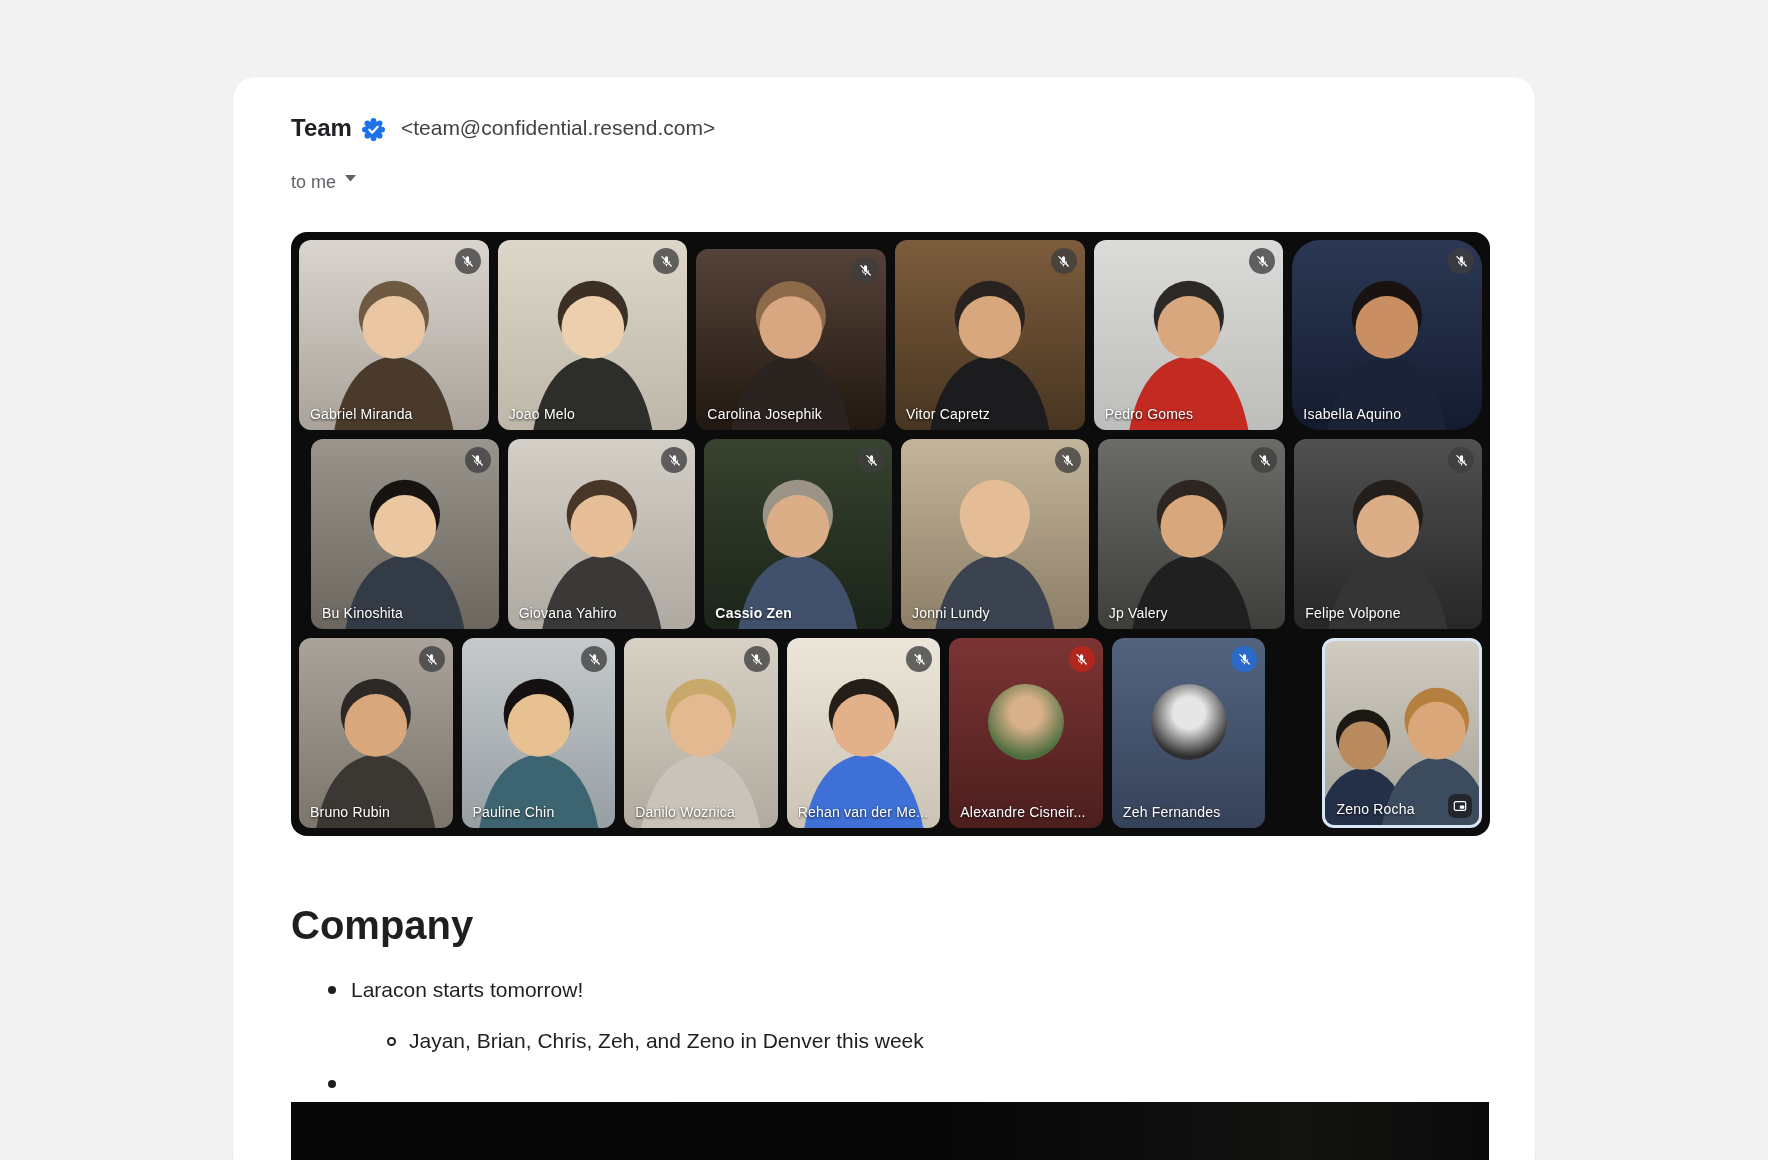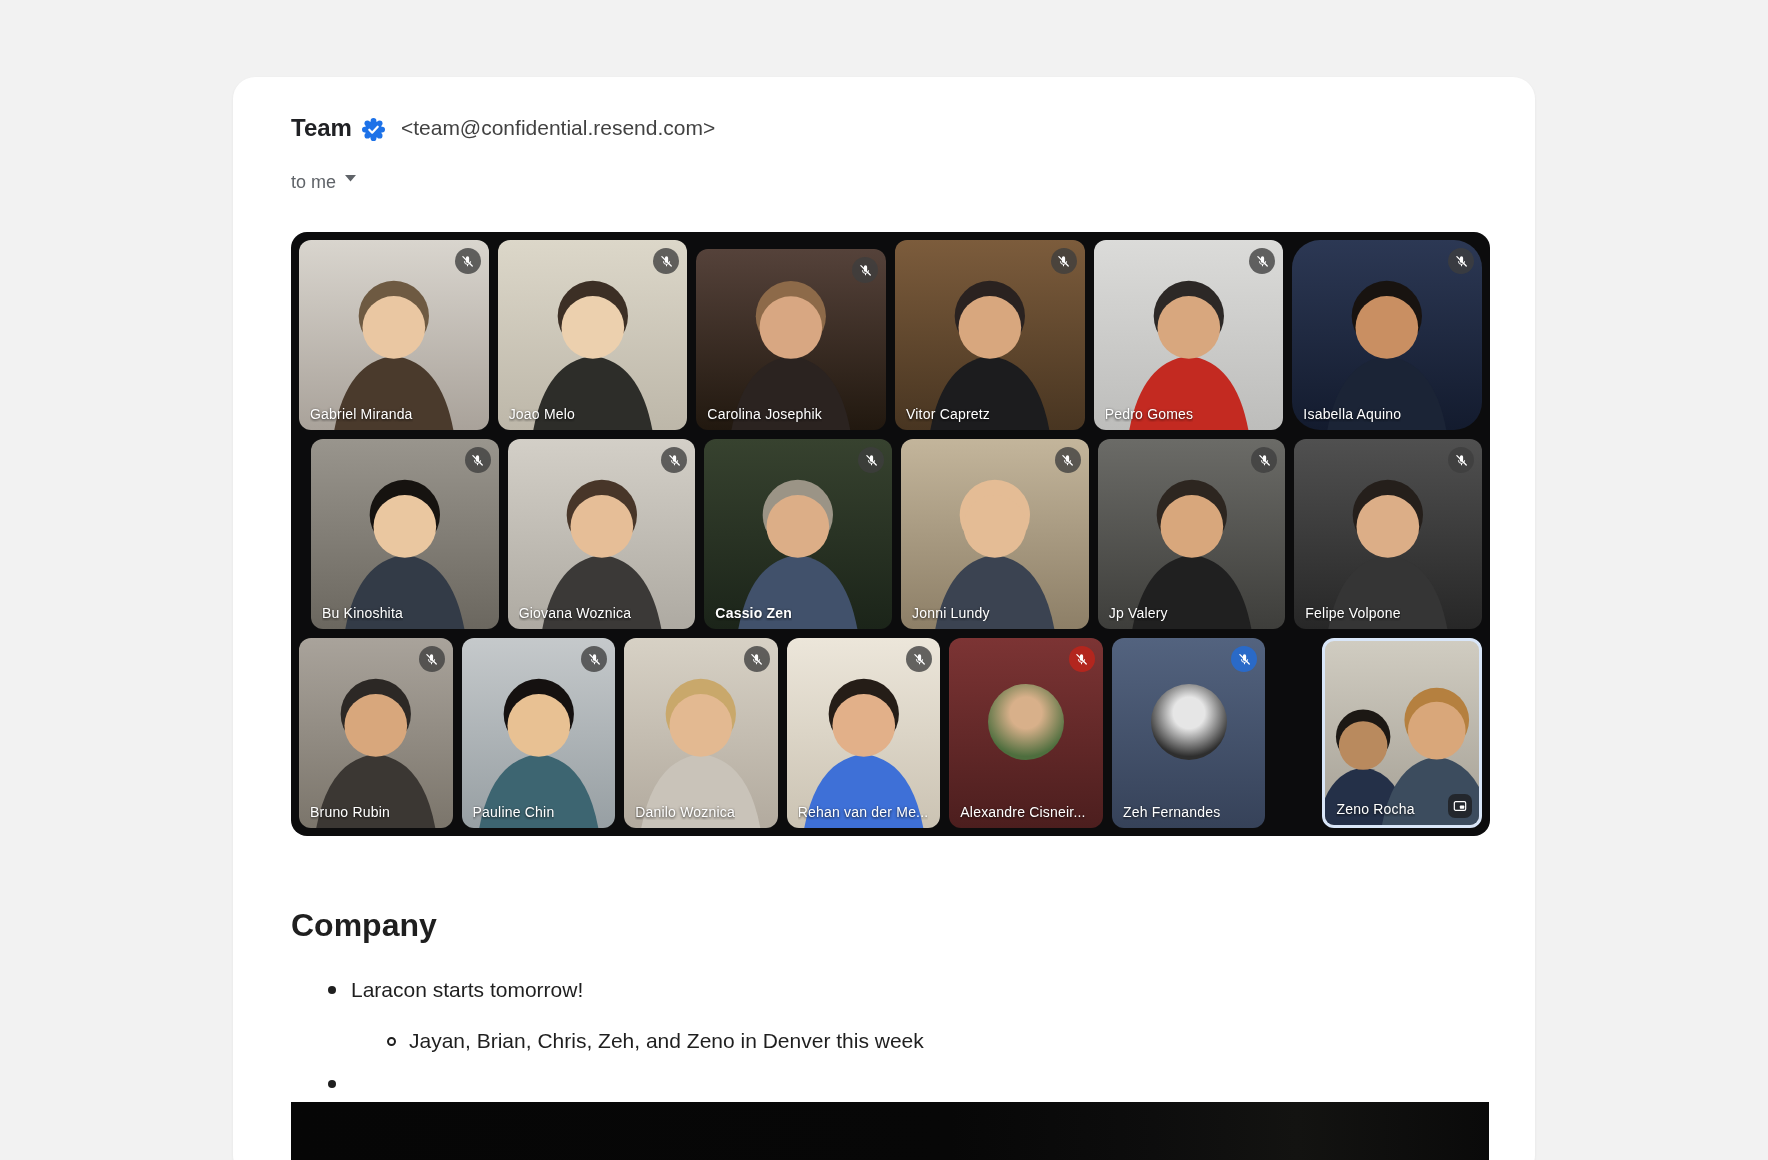--- a/index.html
+++ b/index.html
@@ -60,21 +60,21 @@
     width: 76px; height: 76px; border-radius: 50%;
   }
   .pip {
     position: absolute; right: 7px; bottom: 7px; width: 24px; height: 24px;
     border-radius: 7px; background: rgba(28,29,32,.78);
     display: flex; align-items: center; justify-content: center;
   }
   
   .company-heading {
     margin-top: 63px;
-    font-size: 32px; font-weight: 700; color: #1f1f1f; line-height: 52px;
+    font-size: 40px; font-weight: 700; color: #1f1f1f; line-height: 52px;
   }
   .bullet { display: flex; align-items: center; font-size: 21px; line-height: 34px; color: #1f1f1f; }
   .b1 { margin-top: 22px; padding-left: 37px; }
   .b2 { margin-top: 17px; padding-left: 96px; }
   .dot {
     width: 8px; height: 8px; border-radius: 50%; background: #1f1f1f;
     flex: 0 0 auto; margin-right: 15px;
   }
   .circ {
     width: 9px; height: 9px; border-radius: 50%; border: 2px solid #1f1f1f;
@@ -259,21 +259,21 @@
   </g>
           </svg>
           <div class="badge" style="background:rgba(62,62,62,0.78)">
             <svg width="15" height="15" viewBox="0 0 24 24">
   <rect x="9.4" y="3.6" width="5.2" height="10.4" rx="2.6" fill="#fff"></rect>
   <path d="M7 11.6a5 5 0 0 0 10 0" stroke="#fff" stroke-width="1.6" fill="none"></path>
   <line x1="12" y1="16.6" x2="12" y2="19.6" stroke="#fff" stroke-width="1.6"></line>
   <line x1="4.6" y1="4.2" x2="19.6" y2="19.2" stroke="#fff" stroke-width="2.1" stroke-linecap="round"></line>
 </svg>
           </div>
-          <div class="pname">Giovana Woznica</div>
+          <div class="pname">Giovana Yahiro</div>
         </div>
         <div class="tile" style="background: linear-gradient(rgb(55, 66, 47), rgb(27, 36, 25)); font-weight: bold;">
           <svg class="sil" viewBox="0 0 100 100" preserveAspectRatio="xMidYMax slice">
             <g transform="translate(0,0) scale(1)" transform-origin="50 100">
     <path d="M18 104 Q24 64 50 61 Q76 64 82 104 Z" fill="#41516b"></path>
     <circle cx="50" cy="40" r="18.5" fill="#9b9486"></circle>
     <circle cx="50" cy="46" r="16.5" fill="#dcae87"></circle>
   </g>
           </svg>
           <div class="badge" style="background:rgba(62,62,62,0.78)">

